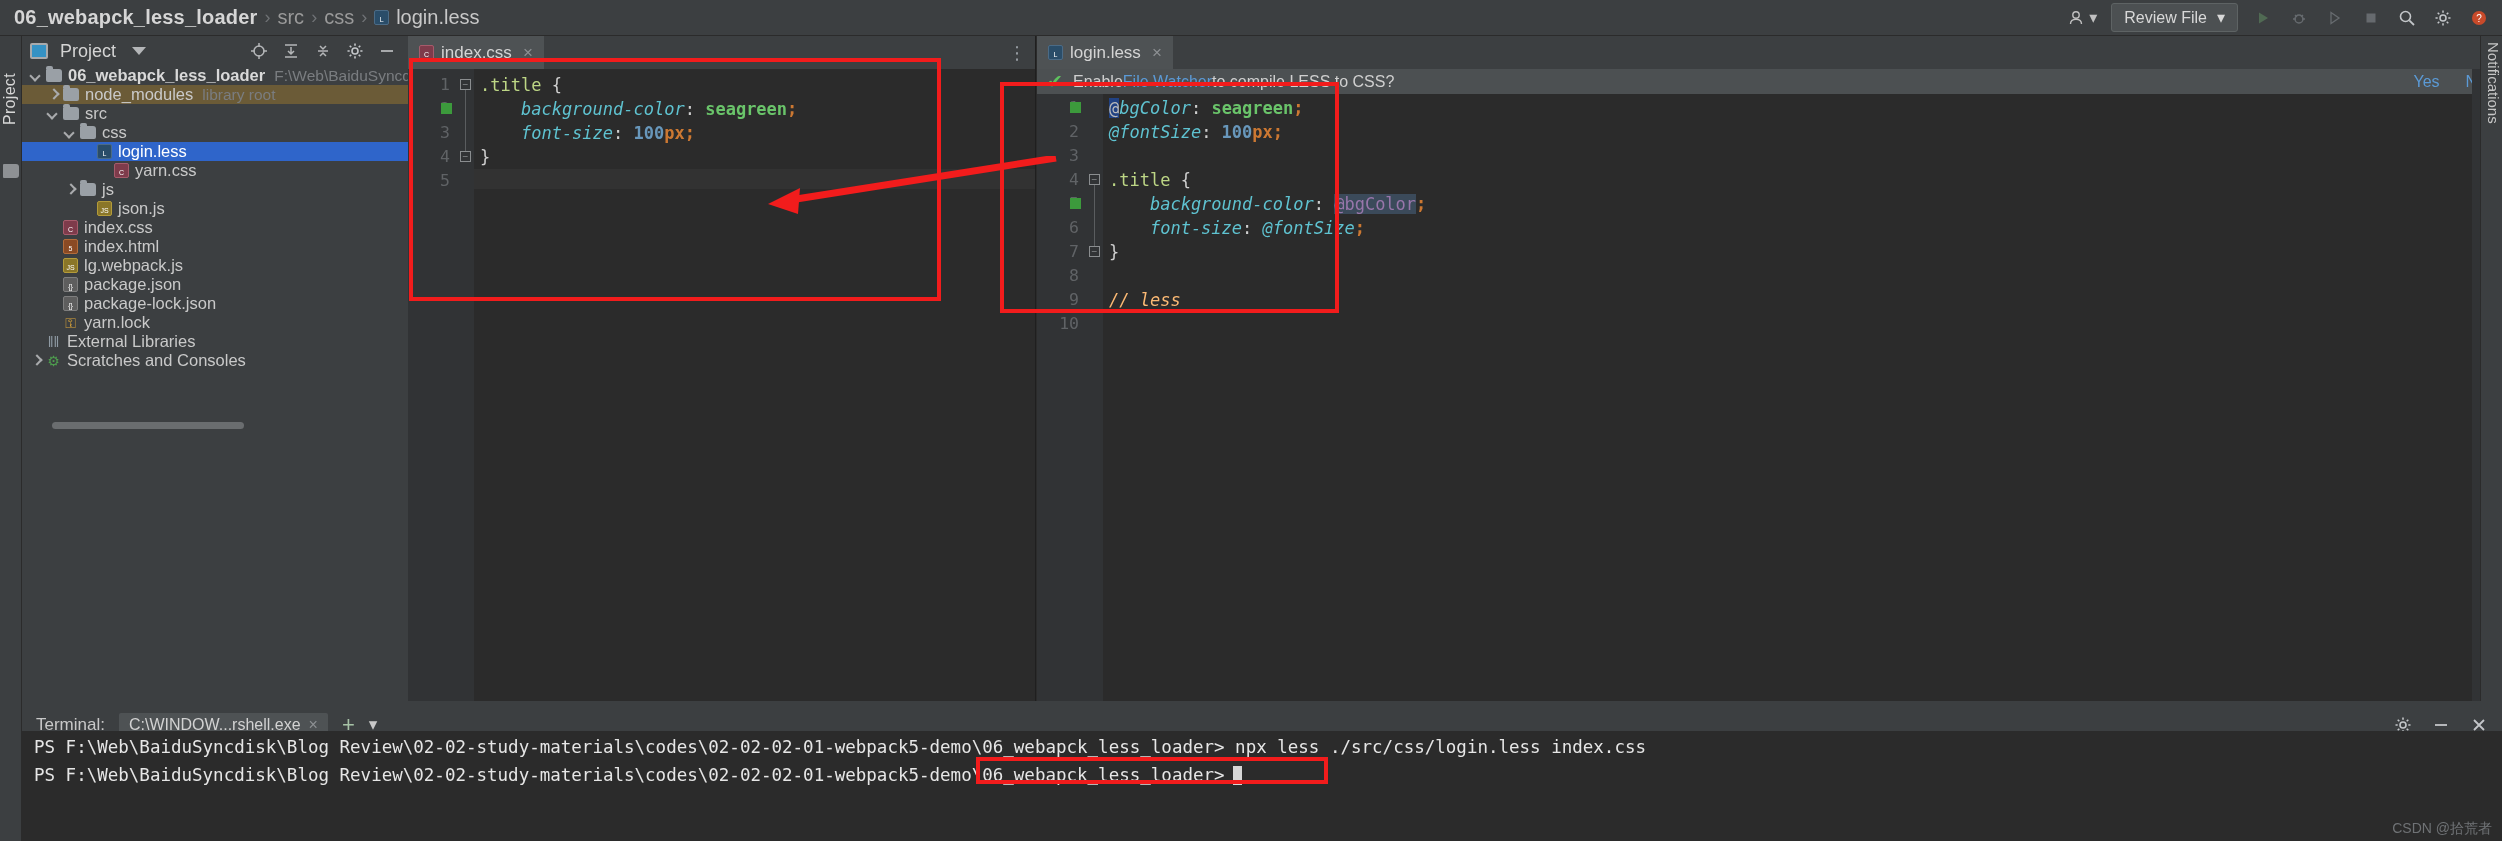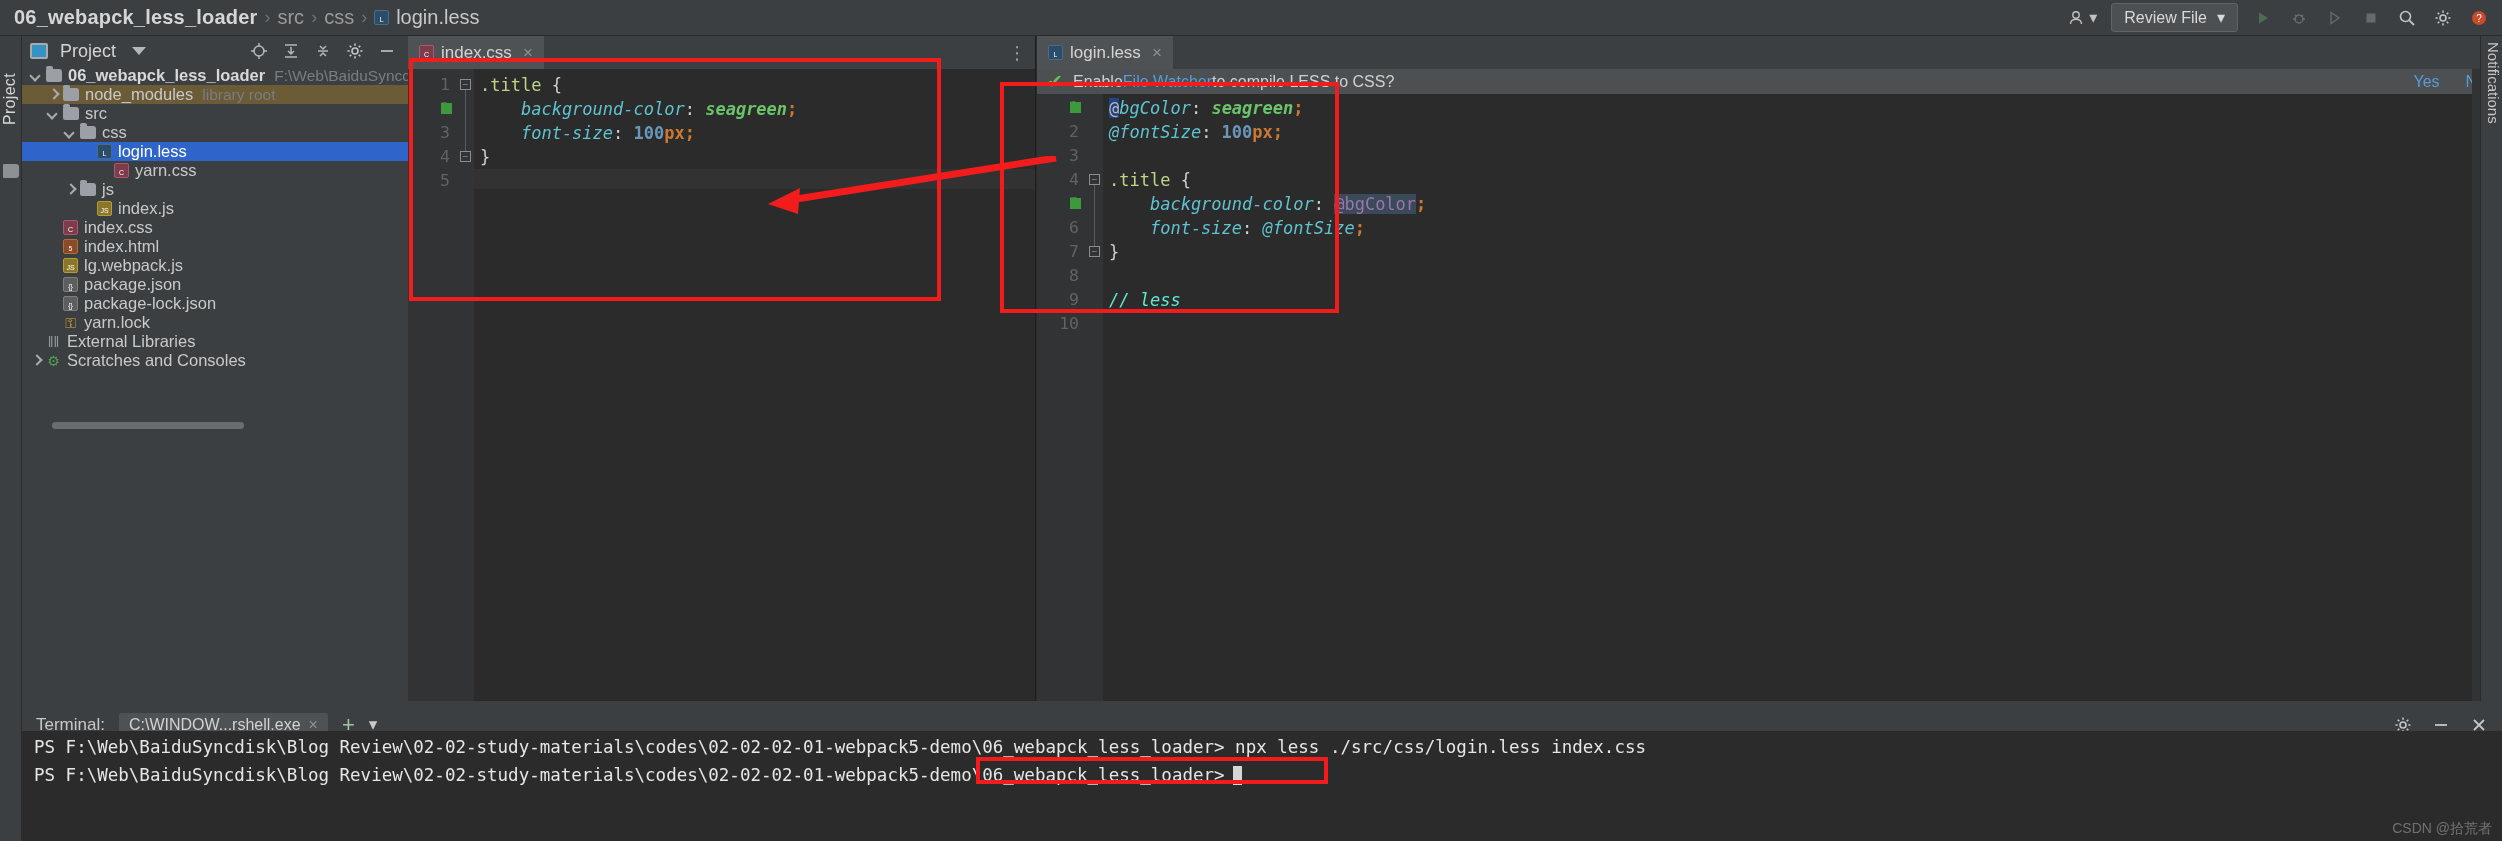--- a/index.html
+++ b/index.html
@@ -109,26 +109,26 @@
   .foldcol { position: absolute; left: 50px; top: 0; bottom: 0; width: 16px; background: #313335; }
   .fold { position: absolute; left: 52px; width: 11px; height: 11px; border: 1px solid #8a8d8f; color: #8a8d8f; font-size: 10px; line-height: 9px; text-align: center; background: #313335; }
   .foldline { position: absolute; left: 57px; width: 1px; background: #5a5d5f; }
   .code { position: absolute; left: 66px; top: 0; right: 0; bottom: 0; font-family: "DejaVu Sans Mono", monospace; font-size: 17px; }
   .cl { position: absolute; left: 6px; white-space: pre; }
   .caretline { position: absolute; left: 0; right: 0; height: 20px; background: #323232; }
   .cur-sel { background: #214283; }
 
   .t-sel    { color: #bdd685; }      
   .t-prop   { color: #5fc3d1; font-style: italic; }
-  .t-val    { color: #6ac46a; font-weight: bold; font-style: italic; }
+  .t-val    { color: #6ac46a; font-weight: bold; }
   .t-num    { color: #6897bb; font-weight: bold; }
   .t-unit   { color: #cc7832; font-weight: bold; }
   .t-punc   { color: #cfcfcf; }
   .t-varhl  { color: #9876aa; background: #3b4a5a; }
-  .t-comment{ color: #5eead4; font-style: italic; }
+  .t-comment{ color: #fdba74; font-style: italic; }
 
   
   .notify {
     position: absolute; top: 33px; left: 0; right: 0; height: 25px; background: #4c5052;
     display: flex; align-items: center; font-size: 16px; color: #d0d0d0; padding-left: 0;
   }
   .notify .check { color: #5ec25e; font-size: 19px; width: 36px; text-align: center; }
   .notify .yes, .notify .no { color: #5b9ad6; }
   .notify-right { margin-left: auto; display: flex; gap: 26px; padding-right: 16px; }
 
@@ -310,21 +310,21 @@
           <span class="node-label">yarn.css</span>
         </div>
         <div class="row" style="padding-left: 42px;">
           <span class="arrow collapsed"></span>
           <span class="folder" style="margin-left: 4px;"></span>
           <span class="node-label">js</span>
         </div>
         <div class="row" style="padding-left: 59px;">
           <span class="arrow"></span>
           <span class="fileicon ic-js" style="margin-left: 4px;">JS</span>
-          <span class="node-label">index.js</span>
+          <span class="node-label">json.js</span>
         </div>
         <div class="row" style="padding-left: 25px;">
           <span class="arrow"></span>
           <span class="fileicon ic-css" style="margin-left: 4px;">C</span>
           <span class="node-label">index.css</span>
         </div>
         <div class="row" style="padding-left: 25px;">
           <span class="arrow"></span>
           <span class="fileicon ic-html" style="margin-left: 4px;">5</span>
           <span class="node-label">index.html</span>

